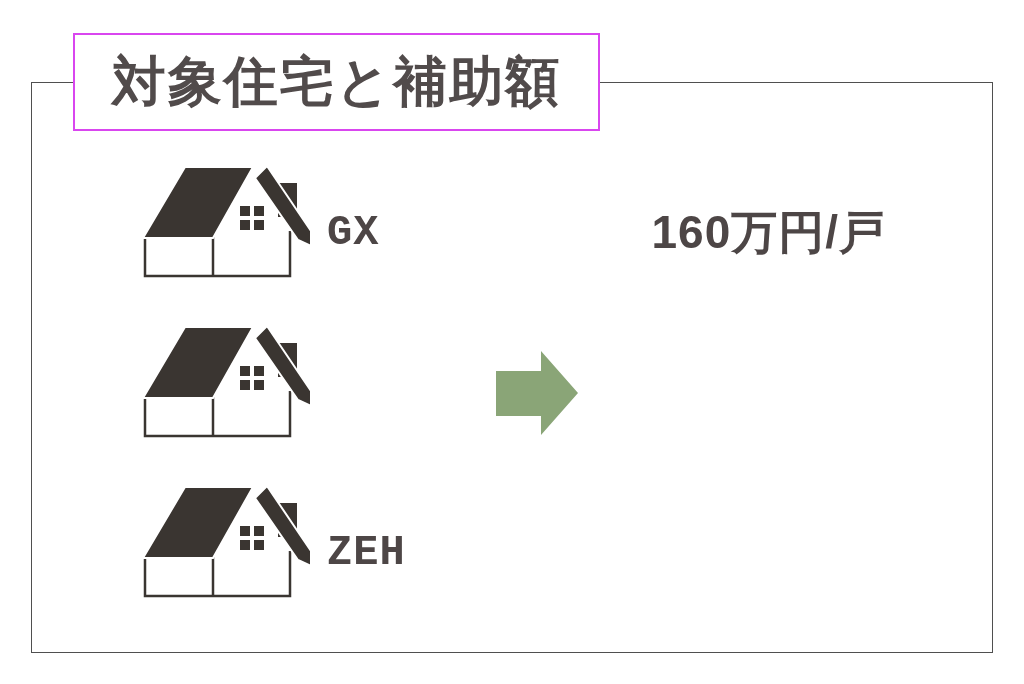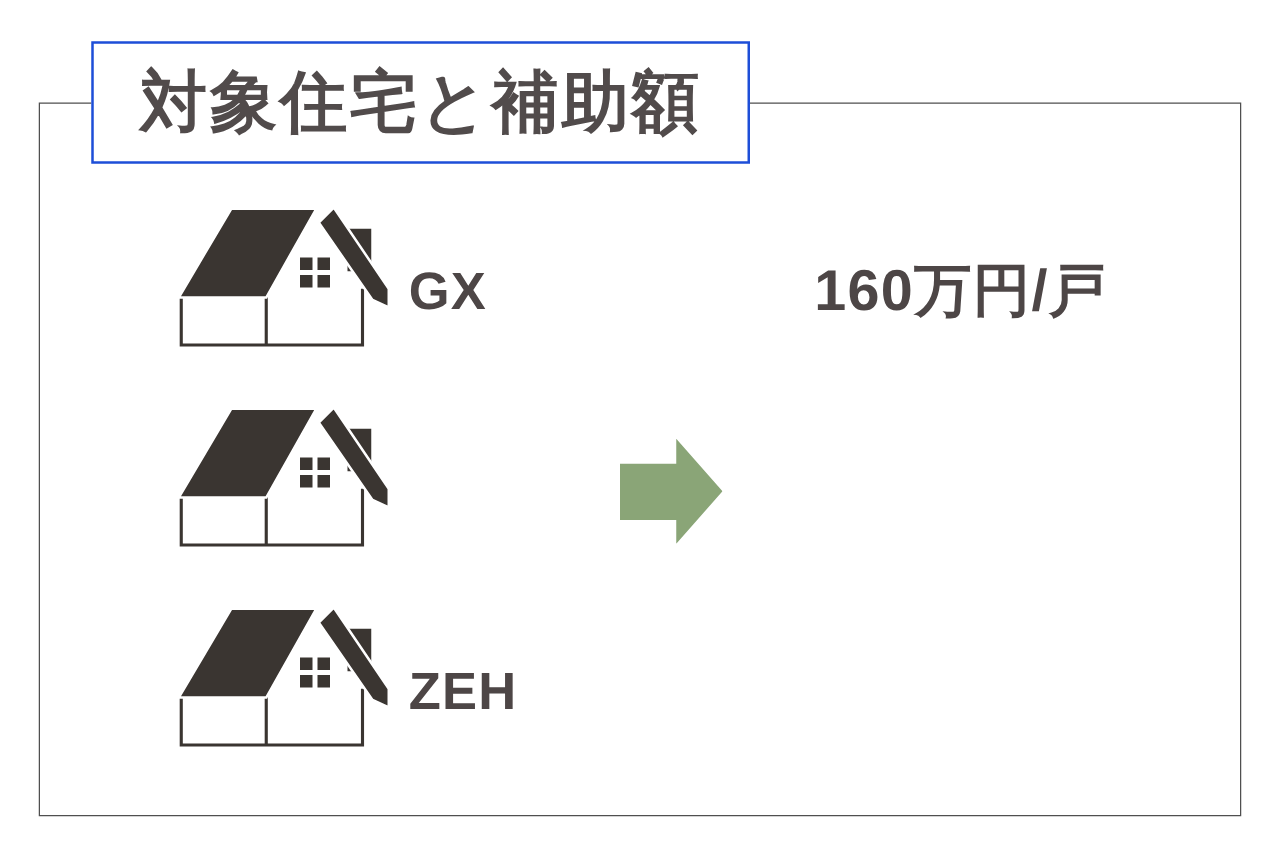--- a/index.html
+++ b/index.html
@@ -10,40 +10,41 @@
   }
   .canvas { position: absolute; left: 0; top: 0; width: 1024px; height: 684px; background: #ffffff; }
 
   .main-box {
     position: absolute; left: 31px; top: 82px; width: 962px; height: 571px;
     background: #ffffff; border: 1.5px solid #4f4f4f; z-index: 1;
   }
 
   .title-box {
     position: absolute; left: 73px; top: 33px; width: 527px; height: 98px;
-    background: #ffffff; border: 2px solid #1d4ed8; z-index: 3;
+    background: #ffffff; border: 2px solid #d946ef; z-index: 3;
     display: flex; align-items: center; justify-content: center;
   }
   .title-text {
     font-size: 54px; font-weight: 800; color: #514b4b; letter-spacing: 2px;
     white-space: nowrap;
   }
 
   .row { position: absolute; left: 31px; width: 962px; height: 160px; z-index: 2; }
   .row-1 { top: 153px; }
   .row-2 { top: 313px; }
   .row-3 { top: 473px; }
 
   .house-wrap { position: absolute; left: 104px; top: 4px; width: 180px; height: 122px; }
 
   .row-label {
     position: absolute; left: 296px; top: 0; height: 160px;
     display: flex; align-items: center;
     font-size: 42px; font-weight: 800; color: #4d4646; letter-spacing: 1px;
     white-space: nowrap;
+    font-family: Liberation Mono, monospace;
   }
 
   .arrow-wrap { position: absolute; left: 465px; top: 38px; width: 82px; height: 84px; }
 
   .row-amount {
     position: absolute; right: 107px; top: 0; height: 160px; width: 320px;
     display: flex; align-items: center; justify-content: flex-end;
     font-size: 46px; font-weight: 800; color: #4d4646; letter-spacing: 1px;
     white-space: nowrap;
   }

